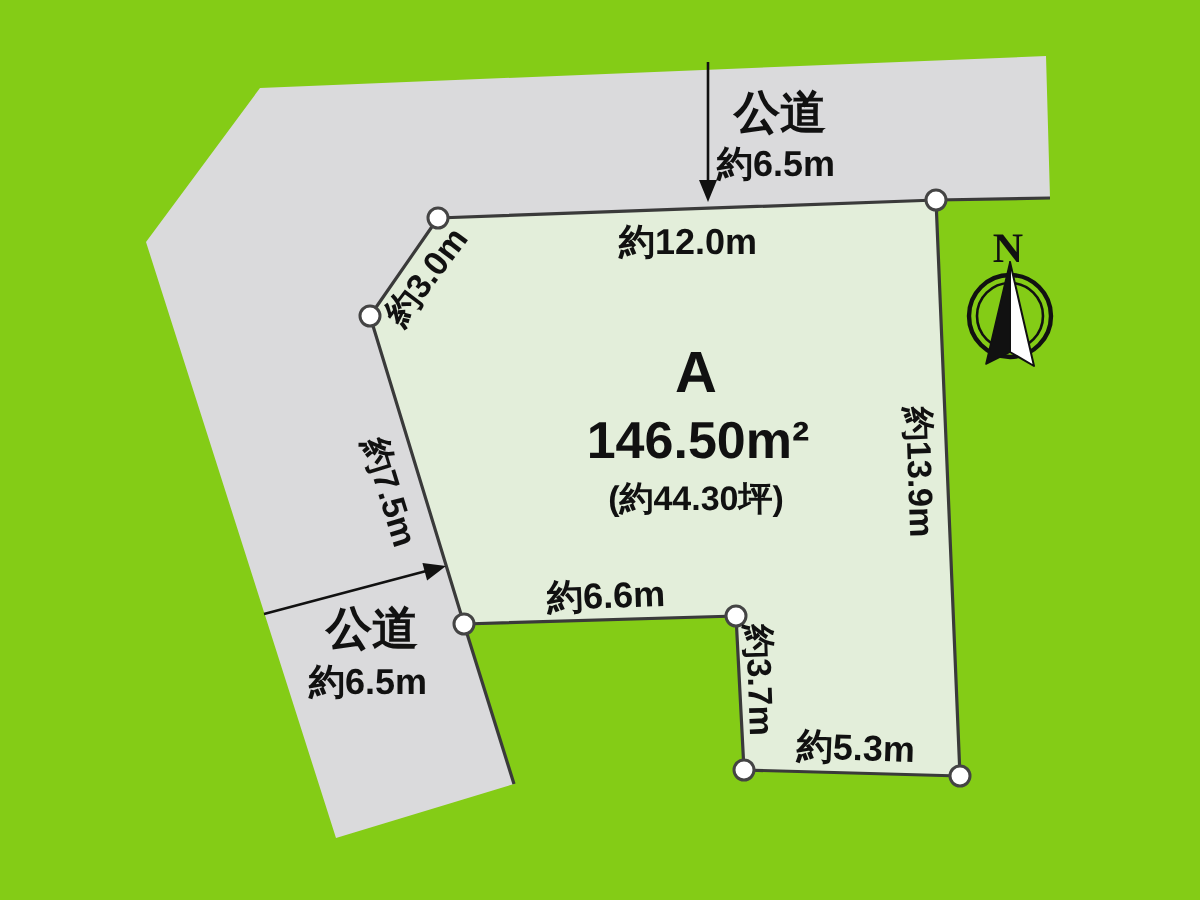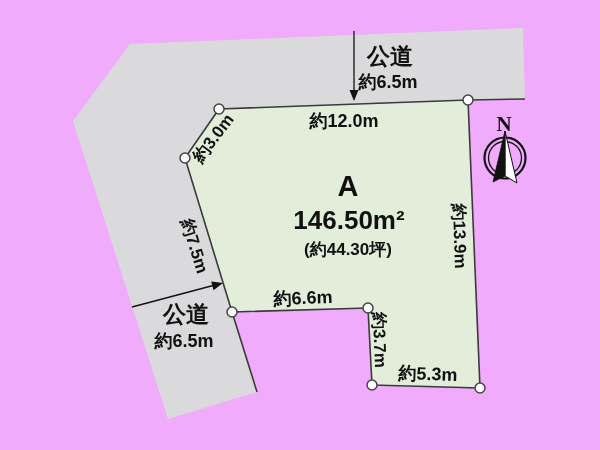--- a/index.html
+++ b/index.html
@@ -4,21 +4,21 @@
 <style>
   html, body {
     margin: 0;
     padding: 0;
     background: #ffffff;
   }
   #stage {
     position: relative;
     width: 600px;
     height: 450px;
-    background: #f0abfc;
+    background: #84cc16;
     overflow: hidden;
     font-family: "Liberation Sans", "DejaVu Sans", sans-serif;
   }
   svg text {
     font-family: "Liberation Sans", "DejaVu Sans", sans-serif;
     fill: #111111;
     font-weight: 600;
   }
   .boundary {
     stroke: #3a3a3a;

